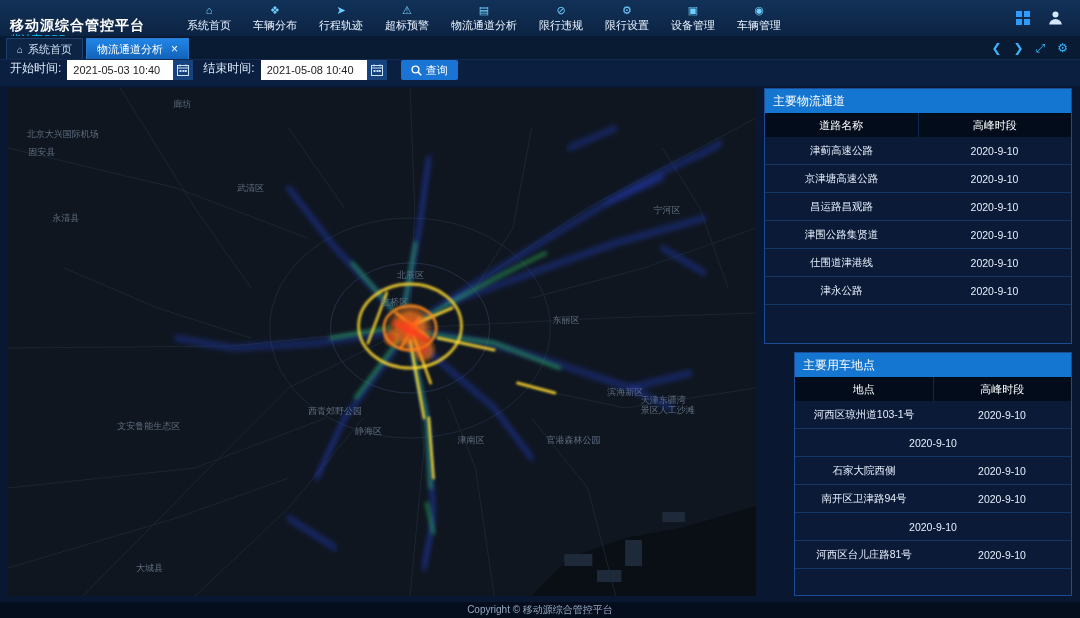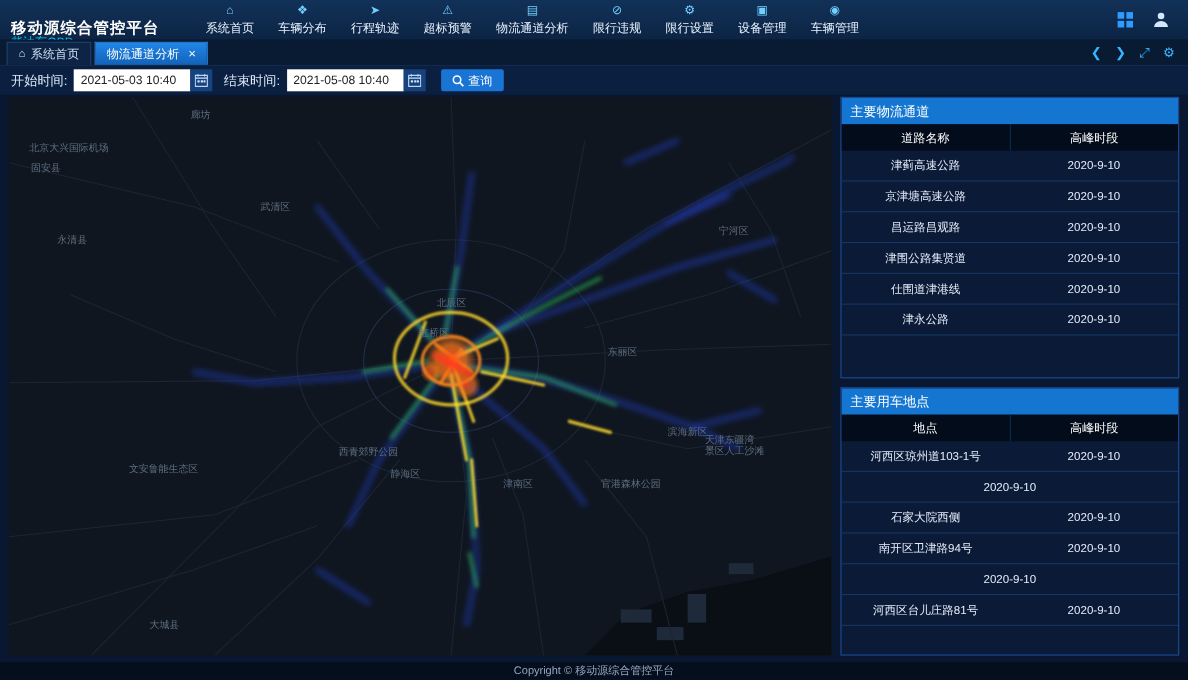--- a/index.html
+++ b/index.html
@@ -22,37 +22,37 @@
   
   .tabbar { height:24px; background:#091a33; display:flex; align-items:flex-end; padding:0 6px; flex:0 0 24px; border-bottom:1px solid #10294d; }
   .tab { height:21px; display:flex; align-items:center; gap:5px; padding:0 10px; font-size:11px; background:#0d2445; border:1px solid #1c4070; border-bottom:none; color:#cfe0f5; margin-right:3px; cursor:pointer; white-space:nowrap; }
   .tab.active { background:linear-gradient(#2186e8,#1262b8); color:#fff; border-color:#2a7ad0; }
   .tab .tab-icon { font-size:10px; color:inherit; }
   .tab .close { margin-left:3px; font-size:12px; line-height:10px; }
   .tab-controls { margin-left:auto; display:flex; align-items:center; gap:12px; padding:0 6px 4px 0; color:#37b6ff; font-size:12px; }
   .tab-controls span { cursor:pointer; }
 
   
-  .filterbar { height:26px; background:#0b2040; display:flex; align-items:center; gap:6px; padding:0 10px; font-size:12px; flex:0 0 26px; }
+  .filterbar { height:26px; background:#0b2040; display:flex; gap:6px; padding:0 10px; font-size:12px; flex:0 0 26px; }
   .filter-label { color:#dce8f8; }
   .datebox { display:flex; align-items:center; height:20px; margin-right:4px; }
   .datebox input { width:106px; height:20px; border:none; background:#fff; color:#222; font-size:11px; padding:0 6px; font-family:"Liberation Sans", sans-serif; outline:none; }
   .cal-btn { width:20px; height:20px; background:#16437e; display:flex; align-items:center; justify-content:center; cursor:pointer; }
   .search-btn { height:20px; background:#1a74d4; border:none; color:#fff; font-size:11px; display:flex; align-items:center; gap:4px; padding:0 10px; border-radius:2px; cursor:pointer; margin-left:4px; font-family:"Liberation Sans", sans-serif; }
 
   
   .content { flex:1; display:flex; gap:8px; padding:2px 8px 6px 8px; min-height:0; }
   .map { flex:1; position:relative; background:#10161f; overflow:hidden; }
   .map svg.map-svg { position:absolute; inset:0; width:100%; height:100%; }
   .map-label { position:absolute; color:#5d6d80; font-size:9px; line-height:10px; white-space:pre-line; pointer-events:none; }
 
   aside.side { width:308px; display:flex; flex-direction:column; gap:8px; }
   .panel { background:#0b1a36; border:1px solid #1d4c96; display:flex; flex-direction:column; overflow:hidden; }
   .panel.p1 { height:256px; flex:0 0 256px; }
-  .panel.p2 { flex:1; }
+  .panel.p2 { flex:1;margin-left:30px; }
   .panel-header { height:24px; flex:0 0 24px; background:#1576d2; color:#fff; font-size:12px; display:flex; align-items:center; padding:0 8px; }
   .col-head { display:flex; height:24px; flex:0 0 24px; background:#020c1b; }
   .col-head .cell { font-size:11px; color:#fff; border-right:1px solid #0b2a52; }
   .col-head .cell:last-child { border-right:none; }
   .t-row { display:flex; height:28px; flex:0 0 28px; border-bottom:1px solid #153765; cursor:pointer; }
   .cell { flex:1; display:flex; align-items:center; justify-content:center; font-size:10.5px; color:#e6eefb; white-space:nowrap; overflow:hidden; }
 
   footer { height:16px; flex:0 0 16px; background:#050e1d; display:flex; align-items:center; justify-content:center; font-size:10px; color:#97a8c2; }
 </style>
 </head>

